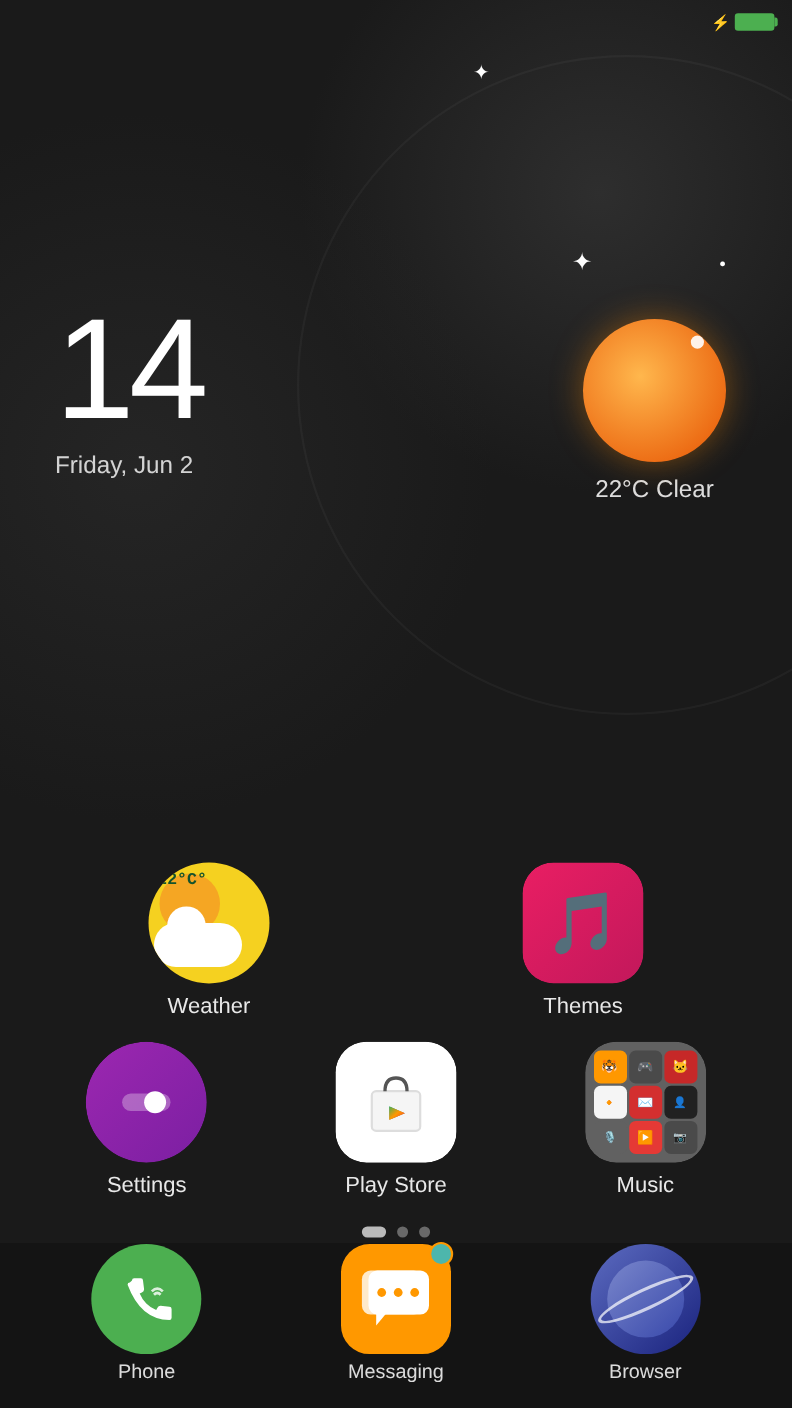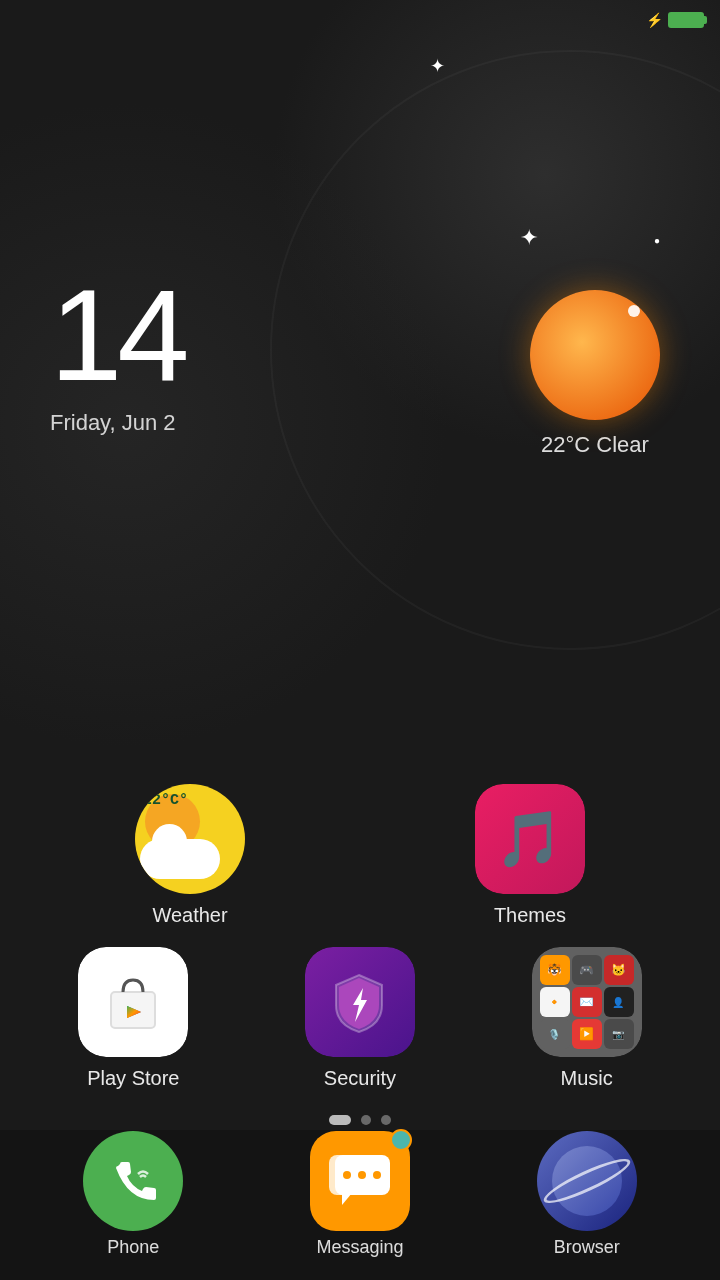--- a/index.html
+++ b/index.html
@@ -468,20 +468,33 @@
             <span class="music-note">🎵</span>
           </div>
         </div>
         <span class="app-label">Themes</span>
       </div>
 
     </div>
 
     <div class="app-row">
 
+      <div class="app-item">
+        <div class="app-icon" style="border-radius:50%">
+          <div class="settings-inner">
+            <svg width="60" height="60" viewBox="0 0 60 60">
+              <circle cx="30" cy="30" r="28" fill="none"></circle>
+
+              <rect x="8" y="22" width="44" height="16" rx="8" fill="rgba(255,255,255,0.3)"></rect>
+              <circle cx="38" cy="30" r="10" fill="white"></circle>
+            </svg>
+          </div>
+        </div>
+        <span class="app-label">Settings</span>
+      </div>
 
       <div class="app-item">
         <div class="app-icon">
           <div class="playstore-inner">
             <svg width="60" height="60" viewBox="0 0 60 60">
 
               <rect x="8" y="20" width="44" height="36" rx="4" fill="#f5f5f5" stroke="#ddd" stroke-width="2"></rect>
               <path d="M20,20 Q20,8 30,8 Q40,8 40,20" fill="none" stroke="#555" stroke-width="3"></path>
 
               <polygon points="22,32 22,48 42,40" fill="transparent"></polygon>
@@ -494,33 +507,20 @@
                   <stop offset="100%" style="stop-color:#f44336"></stop>
                 </linearGradient>
               </defs>
               <polygon points="24,34 38,40 24,46" fill="url(#pg)"></polygon>
             </svg>
           </div>
         </div>
         <span class="app-label">Play Store</span>
       </div>
 
-      <div class="app-item">
-        <div class="app-icon">
-          <div class="security-inner">
-            <svg width="65" height="65" viewBox="0 0 65 65">
-              <path d="M32,5 L55,15 L55,35 Q55,55 32,62 Q9,55 9,35 L9,15 Z" fill="rgba(255,255,255,0.15)" stroke="rgba(255,255,255,0.3)" stroke-width="2"></path>
-              <path d="M32,8 L52,17 L52,35 Q52,52 32,59 Q12,52 12,35 L12,17 Z" fill="#ab47bc"></path>
-
-              <polygon points="36,18 26,35 32,35 28,52 40,30 34,30" fill="white"></polygon>
-            </svg>
-          </div>
-        </div>
-        <span class="app-label">Security</span>
-      </div>
 
       <div class="app-item">
         <div class="app-icon">
           <div class="tools-inner">
 
             <div class="tools-mini" style="background:#ff9800;display:flex;align-items:center;justify-content:center;font-size:12px;">🐯</div>
             <div class="tools-mini" style="background:#4a4a4a;display:flex;align-items:center;justify-content:center;font-size:12px;">🎮</div>
             <div class="tools-mini" style="background:#c62828;display:flex;align-items:center;justify-content:center;font-size:12px;">🐱</div>
 
             <div class="tools-mini" style="background:#f5f5f5;display:flex;align-items:center;justify-content:center;font-size:12px;">🔸</div>

